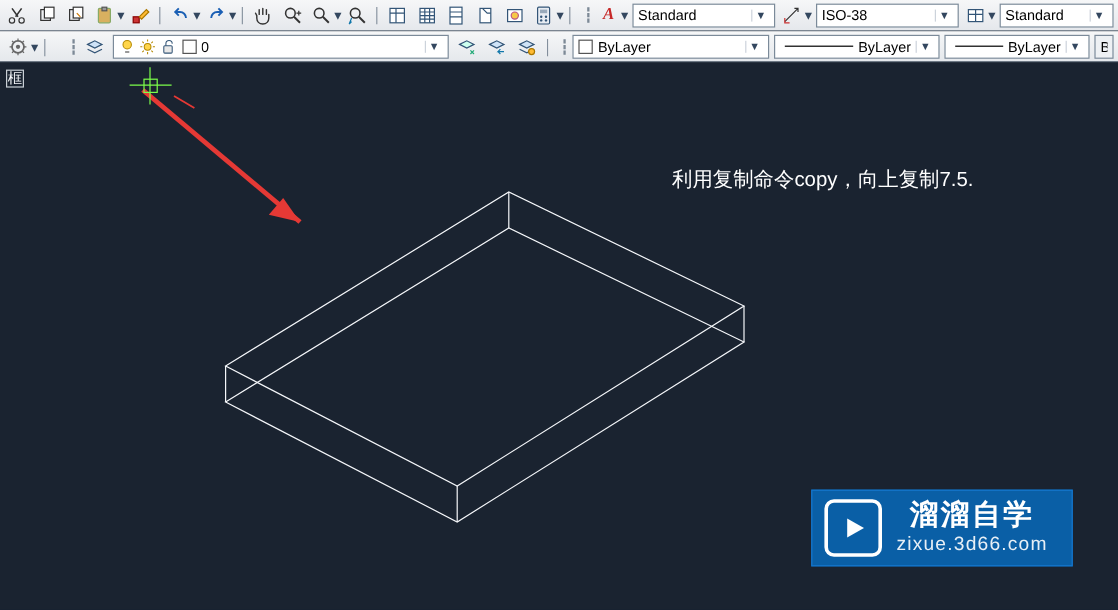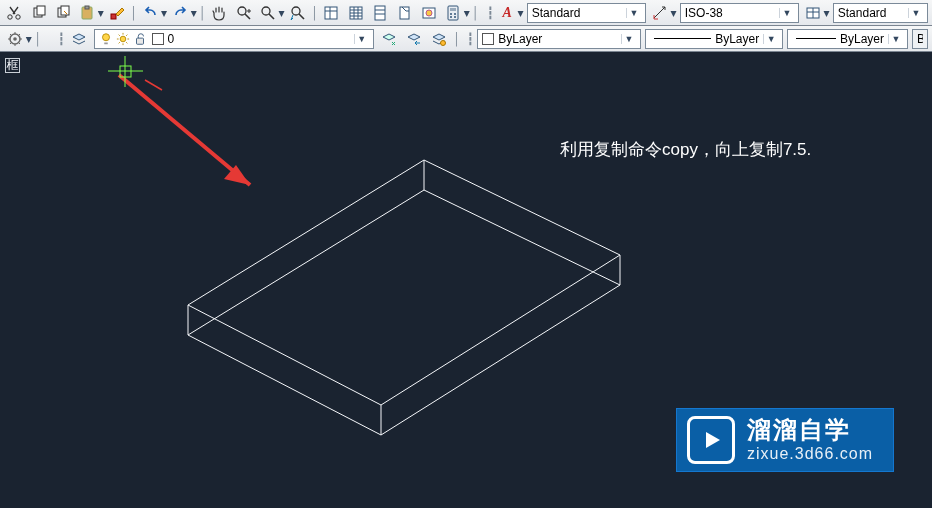--- a/index.html
+++ b/index.html
@@ -10,21 +10,21 @@
   .combo{height:20px;background:#fff;border:1px solid #7b8a99;display:flex;align-items:center;padding:0 4px;margin:0 2px;box-sizing:border-box;}
   .combo .txt{flex:1;white-space:nowrap;overflow:hidden;}
   .combo .arr{width:14px;text-align:center;color:#33475f;font-size:9px;border-left:1px solid #ccd3db;margin-left:4px;}
   .swatch{width:12px;height:12px;border:1px solid #555;margin-right:4px;box-sizing:border-box;background:#fff;}
   .lineprev{flex:1;height:0;border-top:1px solid #000;margin:0 4px;}
   .canvas-area{position:absolute;top:52px;left:0;right:0;bottom:0;background:#1a2330;}
   .hint{position:absolute;top:58px;left:5px;width:13px;height:13px;border:1px solid #c9cfd6;color:#f5f7fa;font-size:12px;line-height:13px;text-align:center;}
   .annot{position:absolute;color:#fff;font-size:17px;white-space:nowrap;}
   .watermark{position:absolute;right:38px;bottom:36px;width:218px;height:64px;background:#0a5fa6;border:1px solid #1477cf;display:flex;align-items:center;box-sizing:border-box;padding:0 10px;}
   .wm-icon{width:42px;height:42px;border:3px solid #fff;border-radius:8px;display:flex;align-items:center;justify-content:center;}
-  .wm-text{margin-left:12px;color:#fff;}
+  .wm-text{margin-left:12px;color:#fff;text-align:center;}
   .wm-main{font-size:24px;font-weight:600;letter-spacing:2px;line-height:26px;}
   .wm-sub{font-size:16px;letter-spacing:1px;opacity:.9;margin-top:2px;}
   svg{display:block;}
 </style>
 </head>
 <body>
 
 <div class="toolbar">
   <div class="tool-btn">
       <svg width="16" height="16" viewBox="0 0 16 16">

